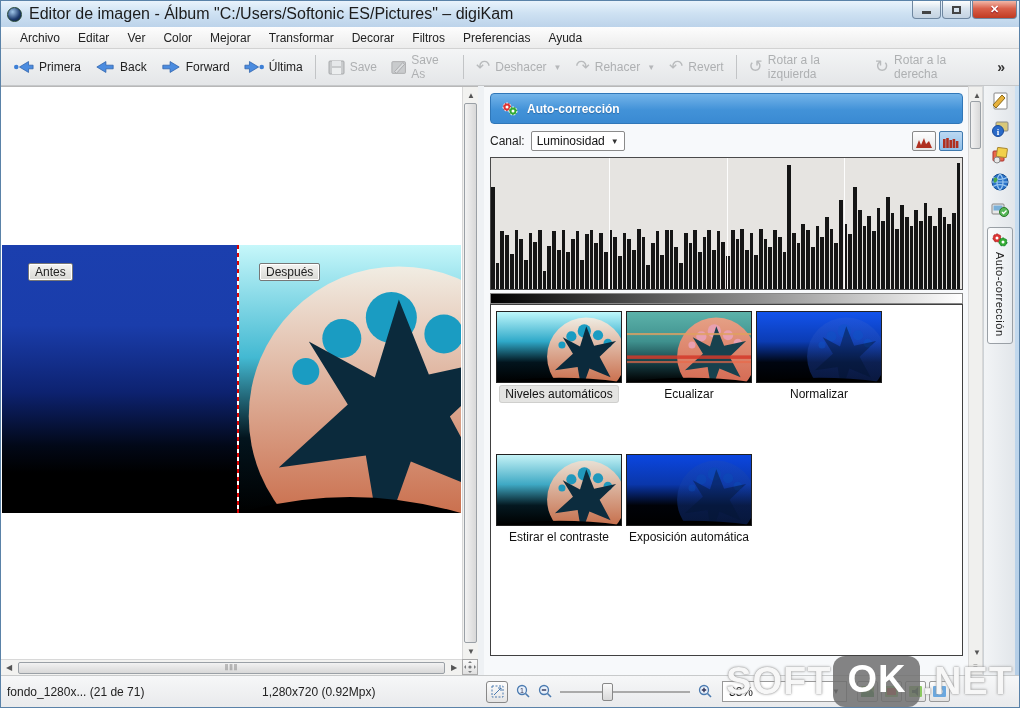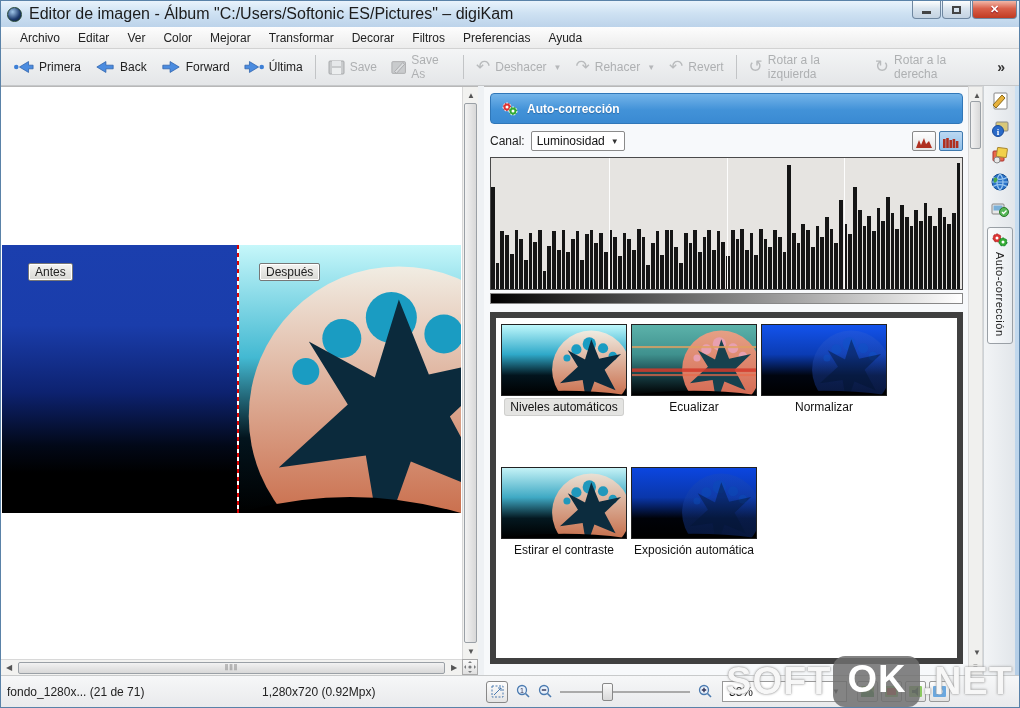--- a/index.html
+++ b/index.html
@@ -92,21 +92,21 @@
     background:linear-gradient(#fefefe,#e6e6e6); display:flex; align-items:flex-end; justify-content:center; padding:2px;}
   .scale-btn.active { background:linear-gradient(#bcd8f2,#8fc0ea); border-color:#3f79ae; }
   .histo-wrap { margin-top:6px; border:1px solid #4a4a4a; background:#e6e4e1;
     height:133px; position:relative; overflow:hidden; }
   .histo-bars { position:absolute; left:0; right:0; top:0; bottom:0;
     display:flex; align-items:flex-end; }
   .hbar { flex:1; background:#151515; margin-right:1px; }
   .hgrid { position:absolute; top:0; bottom:0; width:1px; background:#fdfdfd; }
   .gradient-strip { margin-top:3px; height:11px; border:1px solid #888;
     background:linear-gradient(90deg,#000,#fff); }
-  .presets-box { margin-top:8px; border:6px solid #404040; background:#fff;
+  .presets-box { margin-top:0; border:1px solid #404040; background:#fff;
     height:352px; padding:6px 4px; overflow:hidden; }
   .preset-row { display:flex; gap:2px; }
   .preset-row.second { margin-top:52px; }
   .preset { width:128px; display:flex; flex-direction:column; align-items:center; }
   .thumb { width:126px; height:72px; border:1px solid #222; }
   .thumb svg { display:block; }
   .preset-label { font-size:12px; color:#111; margin-top:3px; padding:1px 5px; white-space:nowrap; }
   .preset-label.selected { background:#e4e4e2; border-radius:2px; box-shadow:0 0 0 1px #cfcfcd; }
   
   .rp-scroll { position:absolute; left:967px; top:0; width:15px; bottom:0;

